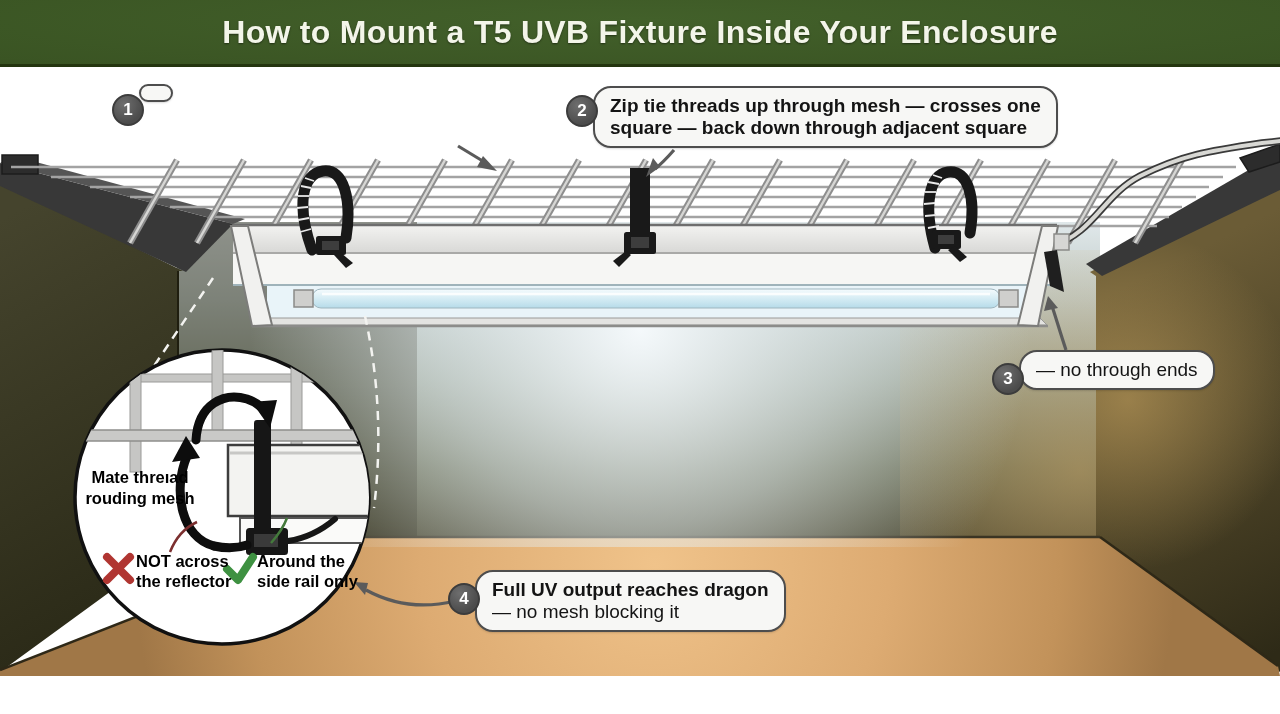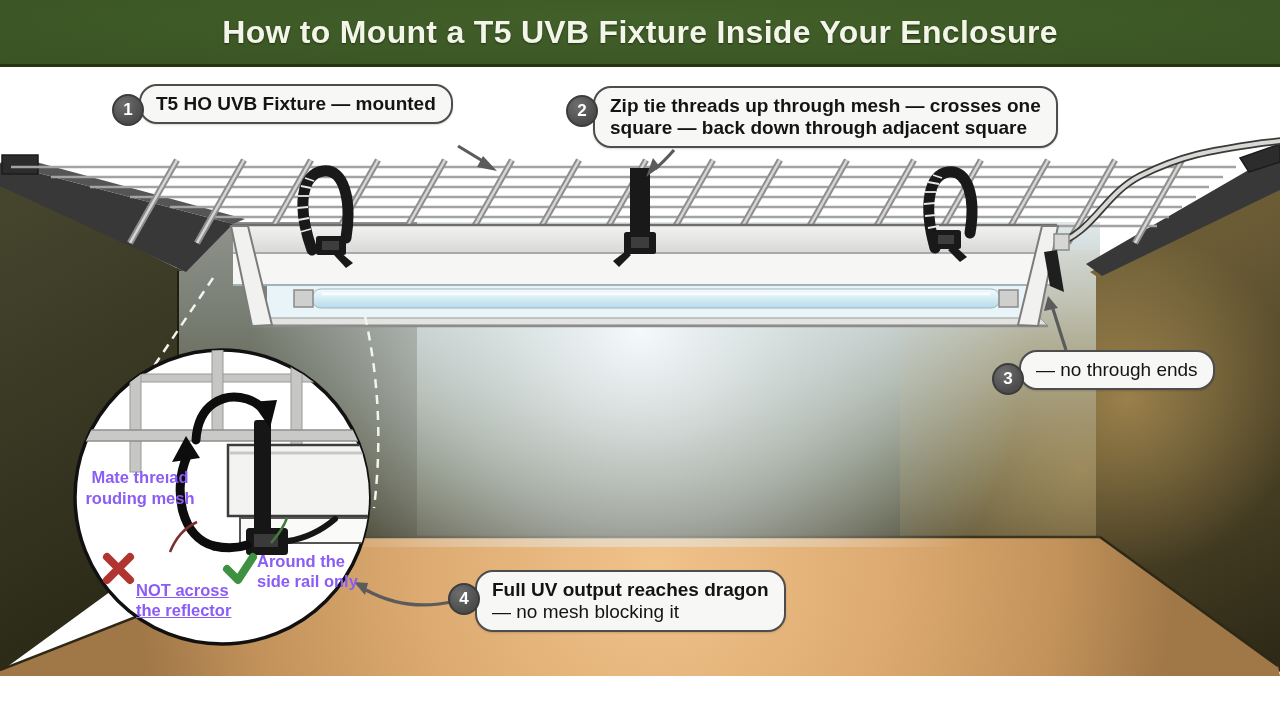--- a/index.html
+++ b/index.html
@@ -22,25 +22,25 @@
   .callout{position:absolute;z-index:10;}
   .badge{position:absolute;left:0;width:32px;height:32px;border-radius:50%;
          background:radial-gradient(circle at 35% 30%, #6e6e6e, #4c4c4c 70%);
          border:2px solid #3c3c3c;color:#ffffff;font-weight:bold;font-size:17px;
          display:flex;align-items:center;justify-content:center;z-index:2;}
   .bubble{display:inline-block;margin-left:27px;background:#f7f7f5;border:2.5px solid #4d4d4d;
           border-radius:18px;padding:7px 15px;box-shadow:0 1px 2px rgba(0,0,0,.15);z-index:1;}
   .bubble .ln{white-space:nowrap;font-size:19px;line-height:22px;color:#141414;font-weight:bold;}
   .bubble .ln.reg{font-weight:normal;}
   
-  .inset-text{position:absolute;z-index:6;color:#8b5cf6;}
+  .inset-text{position:absolute;z-index:6;color:#000000;}
   #inset-caption{left:78px;top:467px;width:124px;text-align:center;font-weight:bold;
                  font-size:16.5px;line-height:21px;}
   .inset-label{font-weight:bold;font-size:16.5px;line-height:20px;}
-  #label-wrong{left:136px;top:580px;text-decoration:underline;}
+  #label-wrong{left:136px;top:551px;}
   #label-right{left:257px;top:551px;}
 </style>
 </head>
 <body>
 
 <div id="stage">
 
   <svg id="illus" width="1280" height="714" viewBox="0 0 1280 714">
     <defs>
       <linearGradient id="gBack" gradientUnits="userSpaceOnUse" x1="0" y1="222" x2="0" y2="537">
@@ -287,21 +287,20 @@
     </g>
   </svg>
 
   <div id="header">
     <div class="title">How to Mount a T5 UVB Fixture Inside Your Enclosure</div>
   </div>
 
   <div class="callout" style="left:112px;top:84px;">
     <div class="badge" style="top:10px;">1</div>
     <div class="bubble">
-      <div class="ln">T5 HO UVB Fixture — mounted</div>
     </div>
   </div>
 
   <div class="callout" style="left:566px;top:86px;">
     <div class="badge" style="top:9px;">2</div>
     <div class="bubble">
       <div class="ln">Zip tie threads up through mesh — crosses one</div>
       <div class="ln">square — back down through adjacent square</div>
     </div>
   </div>

